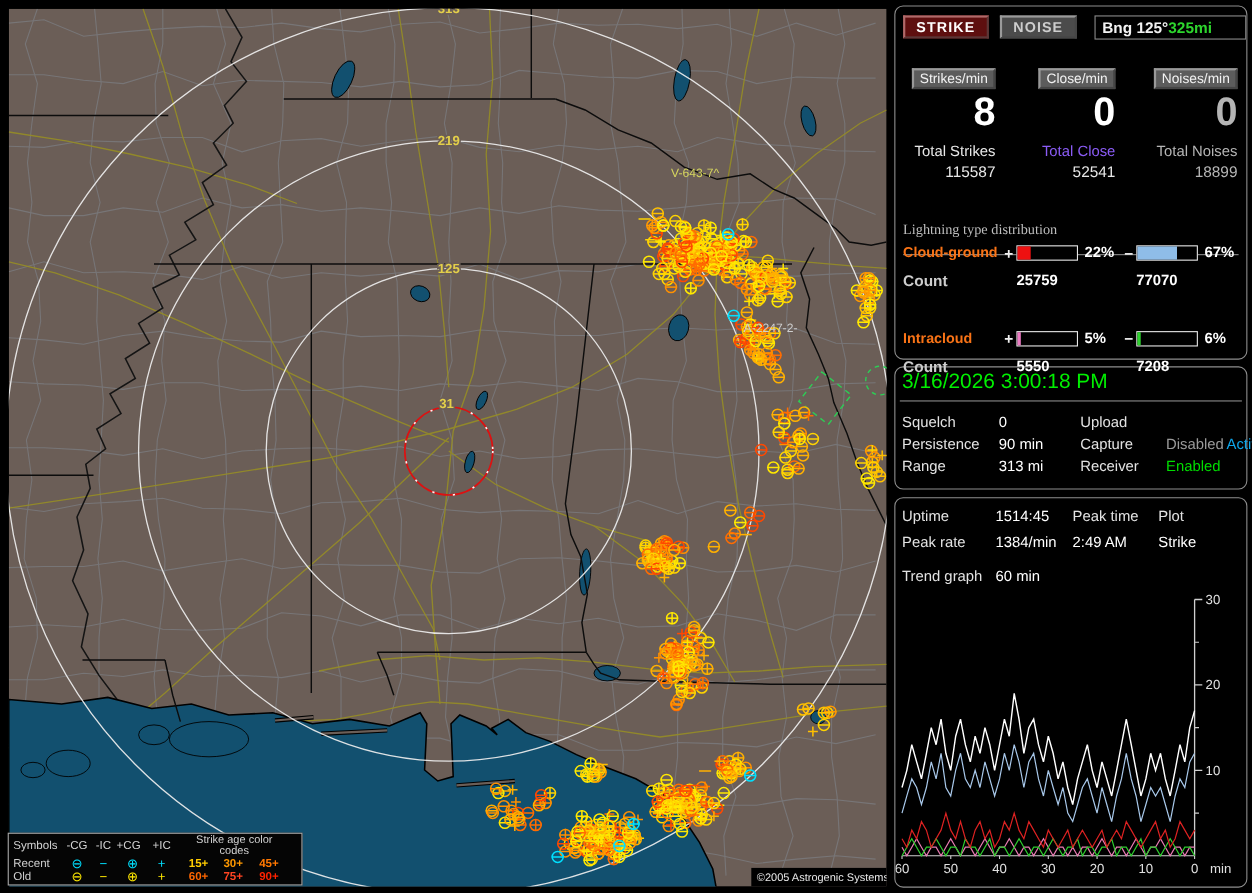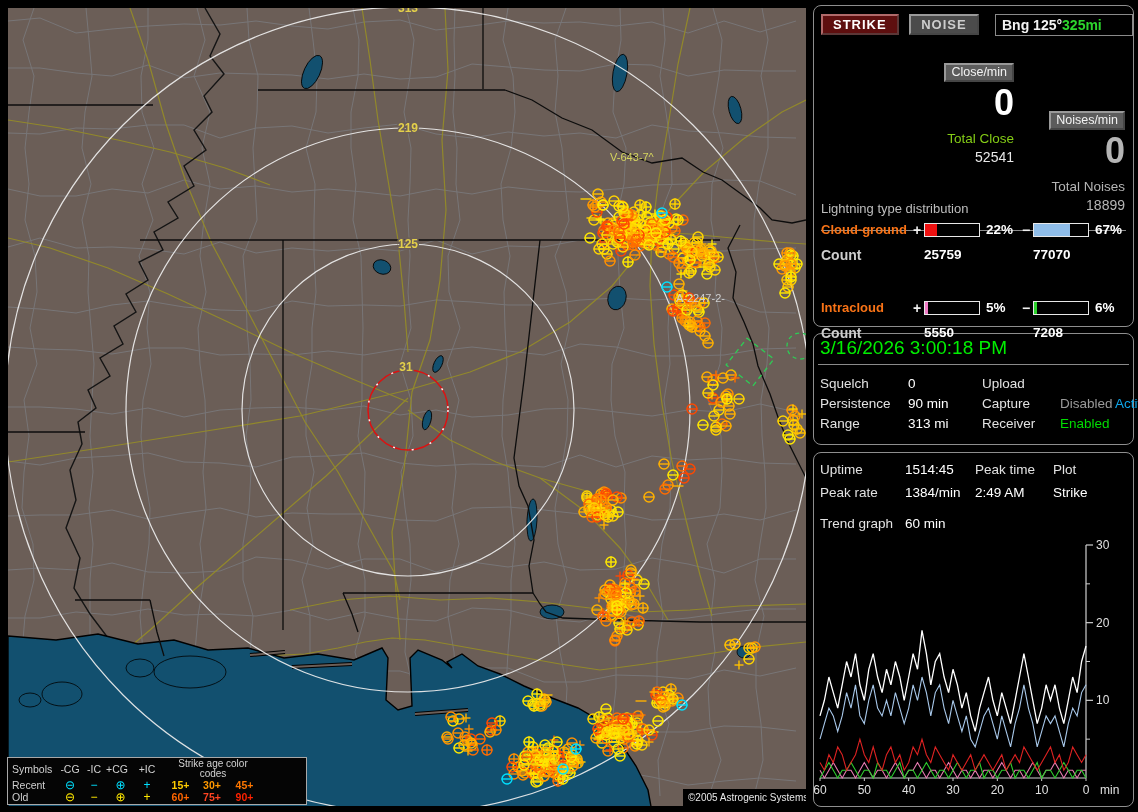--- a/index.html
+++ b/index.html
@@ -1,21 +1,21 @@
 <!DOCTYPE html>
 <html><head>
 <meta charset="utf-8">
 <style>
   html,body{margin:0;padding:0;background:#000;}
   #app{position:relative;width:1138px;height:812px;background:#000;overflow:hidden;
        font-family:"Liberation Sans",sans-serif;-webkit-font-smoothing:antialiased;}
   
   #map-svg{position:absolute;left:0;top:0;}
   
-  #legend{position:absolute;left:7px;top:757px;width:300px;height:48px;background:#050505;
+  #legend{position:absolute;left:7px;top:757px;width:268px;height:48px;background:#050505;
           border:1px solid #a8a8a8;color:#cfcfcf;font-size:10.5px;box-sizing:border-box;
           display:grid;grid-template-columns:46px 24px 24px 29px 24px 6px 31px 32px 33px;
           grid-template-rows:1fr 1fr 1fr;align-items:center;padding:1px 4px;line-height:1;}
   #legend .sym{font-size:12px;text-align:center;}
   #legend .hd{color:#d2d2d2;}
   #legend .age{font-weight:bold;text-align:center;}
   #legend .small{font-size:10px;grid-column:7/10;text-align:center;color:#d2d2d2;}
   
   .panel-box{position:absolute;background:#000;border:1px solid #8e8e8e;border-radius:8px;box-sizing:border-box;}
   #box1{left:813px;top:5px;width:321px;height:322px;}
@@ -31,21 +31,21 @@
            display:flex;align-items:center;padding:0 6px;}
   #bng-label{color:#f2f2f2;}
   #bng-range{color:#2dd52d;}
   .rate-col{position:absolute;text-align:right;}
   .rate-label{display:inline-block;background:#5c5c5c;border:2px outset #999;color:#f2f2f2;
               font-size:12.5px;padding:0 5px;line-height:15px;}
   .rate-value{font-size:36px;font-weight:bold;line-height:38px;margin-top:2px;}
   .rate-total-label{font-size:13.5px;margin-top:9px;}
   .rate-total{font-size:14px;margin-top:3px;}
   .dist-title{position:absolute;left:821px;top:201px;width:305px;color:#bdbdbd;font-size:13px;
-              border-bottom:1px solid #8a8a8a;padding-bottom:14px;}
+              border-bottom:1px solid #8a8a8a;padding-bottom:14px;font-family:Liberation Serif, serif;}
   .dist-name{position:absolute;left:821px;color:#f97316;font-weight:bold;font-size:13px;}
   .dist-sign{position:absolute;color:#f0f0f0;font-weight:bold;font-size:14px;}
   .dist-bar{position:absolute;width:54px;height:12px;border:1px solid #e8e8e8;background:#000;}
   .dist-fill{height:100%;}
   .dist-pct{position:absolute;color:#fff;font-weight:bold;font-size:13.5px;}
   .count-label{position:absolute;left:821px;color:#cdcdcd;font-weight:bold;font-size:14px;}
   .count-val{position:absolute;color:#fff;font-weight:bold;font-size:13.5px;}
   #datetime{position:absolute;left:820px;top:337px;color:#00ef00;font-weight:normal;font-size:19px;}
   #dt-rule{position:absolute;left:818px;top:364px;width:311px;border-top:1px solid #8a8a8a;}
   .st-label{position:absolute;color:#e2e2e2;font-size:13.5px;}
@@ -3147,27 +3147,33 @@
 
   <div class="abs" style="left:821px;top:14px;">
     <span id="strike-btn" class="btn">STRIKE</span>
     <span id="noise-btn" class="btn" style="margin-left:6px;">NOISE</span>
   </div>
   <div id="bng-box">
     <span id="bng-label">Bng 125°</span>
     <span id="bng-range">325mi</span>
   </div>
 
+  <div class="rate-col" style="left:811px;top:62px;width:94px;">
+    <span class="rate-label">Strikes/min</span>
+    <div class="rate-value rv0" style="color: rgb(255, 255, 255);">8</div>
+    <div class="rate-total-label tc0" style="color: rgb(232, 232, 232);">Total Strikes</div>
+    <div class="rate-total tc0" style="color: rgb(232, 232, 232);">115587</div>
+  </div>
   <div class="rate-col" style="left:920px;top:62px;width:94px;">
     <span class="rate-label">Close/min</span>
     <div class="rate-value rv1" style="color: rgb(255, 255, 255);">0</div>
-    <div class="rate-total-label tc1" style="color: #84cc16;">Total Close</div>
+    <div class="rate-total-label tc1" style="color: #8b5cf6;">Total Close</div>
     <div class="rate-total tc1" style="color: rgb(232, 232, 232);">52541</div>
   </div>
-  <div class="rate-col" style="left:1030px;top:62px;width:95px;margin-top:48px;">
+  <div class="rate-col" style="left:1030px;top:62px;width:95px;">
     <span class="rate-label">Noises/min</span>
     <div class="rate-value rv2" style="color: rgb(181, 181, 181);">0</div>
     <div class="rate-total-label tc2" style="color: rgb(181, 181, 181);">Total Noises</div>
     <div class="rate-total tc2" style="color: rgb(181, 181, 181);">18899</div>
   </div>
 
   <div class="dist-title">Lightning type distribution</div>
   <div id="dist-rows">
       <div class="dist-name" style="top:222px">Cloud-ground</div>
   <div class="dist-sign" style="left:913px;top:222px">+</div>

